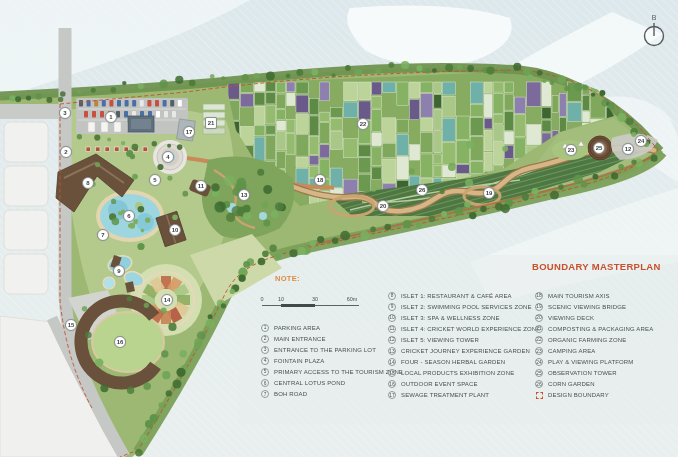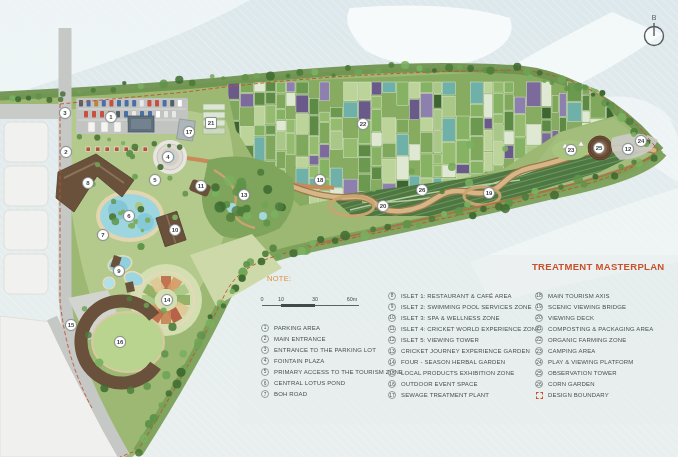--- a/index.html
+++ b/index.html
@@ -14,21 +14,21 @@
   .marker{
     position:absolute;width:12px;height:12px;margin:-6px 0 0 -6px;
     background:#ffffff;border:1px solid #8b9191;border-radius:50%;
     display:flex;align-items:center;justify-content:center;
     font-size:6px;font-weight:bold;color:#3c4245;line-height:1;
     box-shadow:0 0 1px rgba(0,0,0,.25);cursor:pointer;z-index:5;
   }
   .marker.square{border-radius:2px;}
   
   .overlay{position:absolute;left:0;top:0;width:100%;height:100%;z-index:6;}
-  .note{position:absolute;left:267px;top:274px;font-size:7.5px;font-weight:normal;
+  .note{position:absolute;left:275px;top:274px;font-size:7.5px;font-weight:bold;
         color:var(--note,#dd8b3d);letter-spacing:.3px;}
   .plan-title{position:absolute;left:532px;top:261px;font-size:9.5px;font-weight:bold;
         color:var(--accent,#c8502b);letter-spacing:.3px;white-space:nowrap;}
   .scalebar{position:absolute;left:262px;top:296px;width:97px;height:14px;}
   .scalebar .tick{position:absolute;top:0;font-size:5.5px;color:#4a5254;transform:translateX(-50%);}
   .scalebar .line{position:absolute;top:9px;left:0;width:97px;height:1px;background:#5a6264;}
   .scalebar .thick{position:absolute;top:8px;left:19px;width:34px;height:3px;background:#42494b;}
   .legend-col{position:absolute;}
   .legend-row{display:flex;align-items:center;height:11.1px;}
   .lnum{width:8px;height:8px;border:0.8px solid #8f9898;border-radius:50%;
@@ -693,21 +693,21 @@
       <div class="marker square" style="left: 31.1209%; top: 26.9147%; pointer-events: auto;">21</div>
       <div class="marker" style="left: 53.5398%; top: 27.1335%; pointer-events: auto;">22</div>
       <div class="marker" style="left: 84.2183%; top: 32.8228%; pointer-events: auto;">23</div>
       <div class="marker" style="left: 94.5428%; top: 30.8534%; pointer-events: auto;">24</div>
       <div class="marker" style="left: 88.3481%; top: 32.3851%; pointer-events: auto;">25</div>
       <div class="marker" style="left: 62.2419%; top: 41.5755%; pointer-events: auto;">26</div>
     </div>
 
   <div class="overlay" style="pointer-events:none;">
     <div class="note">NOTE:</div>
-    <div class="plan-title">TREATMENT MASTERPLAN</div>
+    <div class="plan-title">BOUNDARY MASTERPLAN</div>
 
     <div class="scalebar">
       <div class="line"></div>
       <div class="thick"></div>
       <div id="scale-ticks">
           <span class="tick" style="left: 0px;">0</span>
           <span class="tick" style="left: 19px;">10</span>
           <span class="tick" style="left: 53px;">30</span>
           <span class="tick" style="left: 90px;">60m</span>
         </div>

